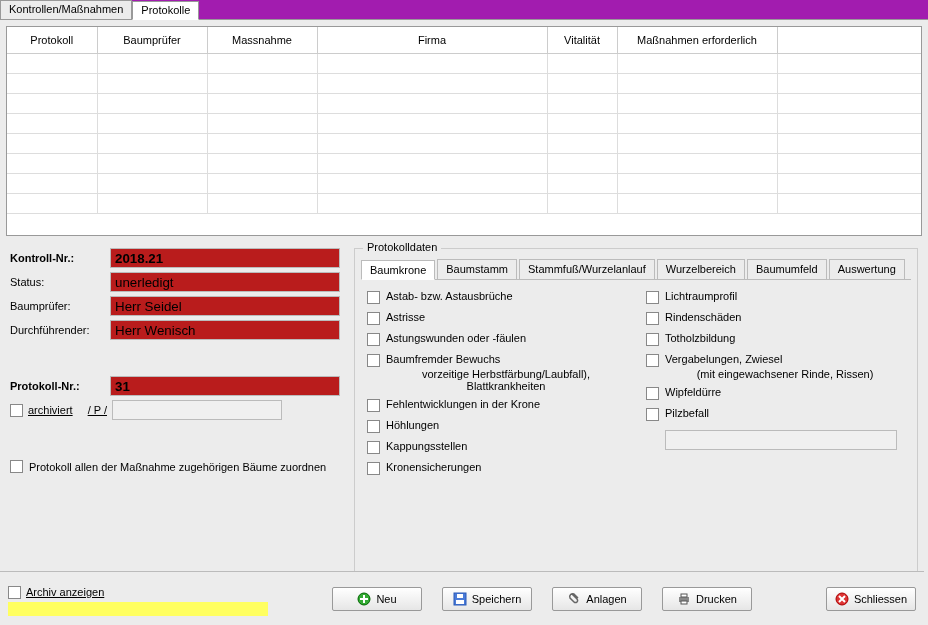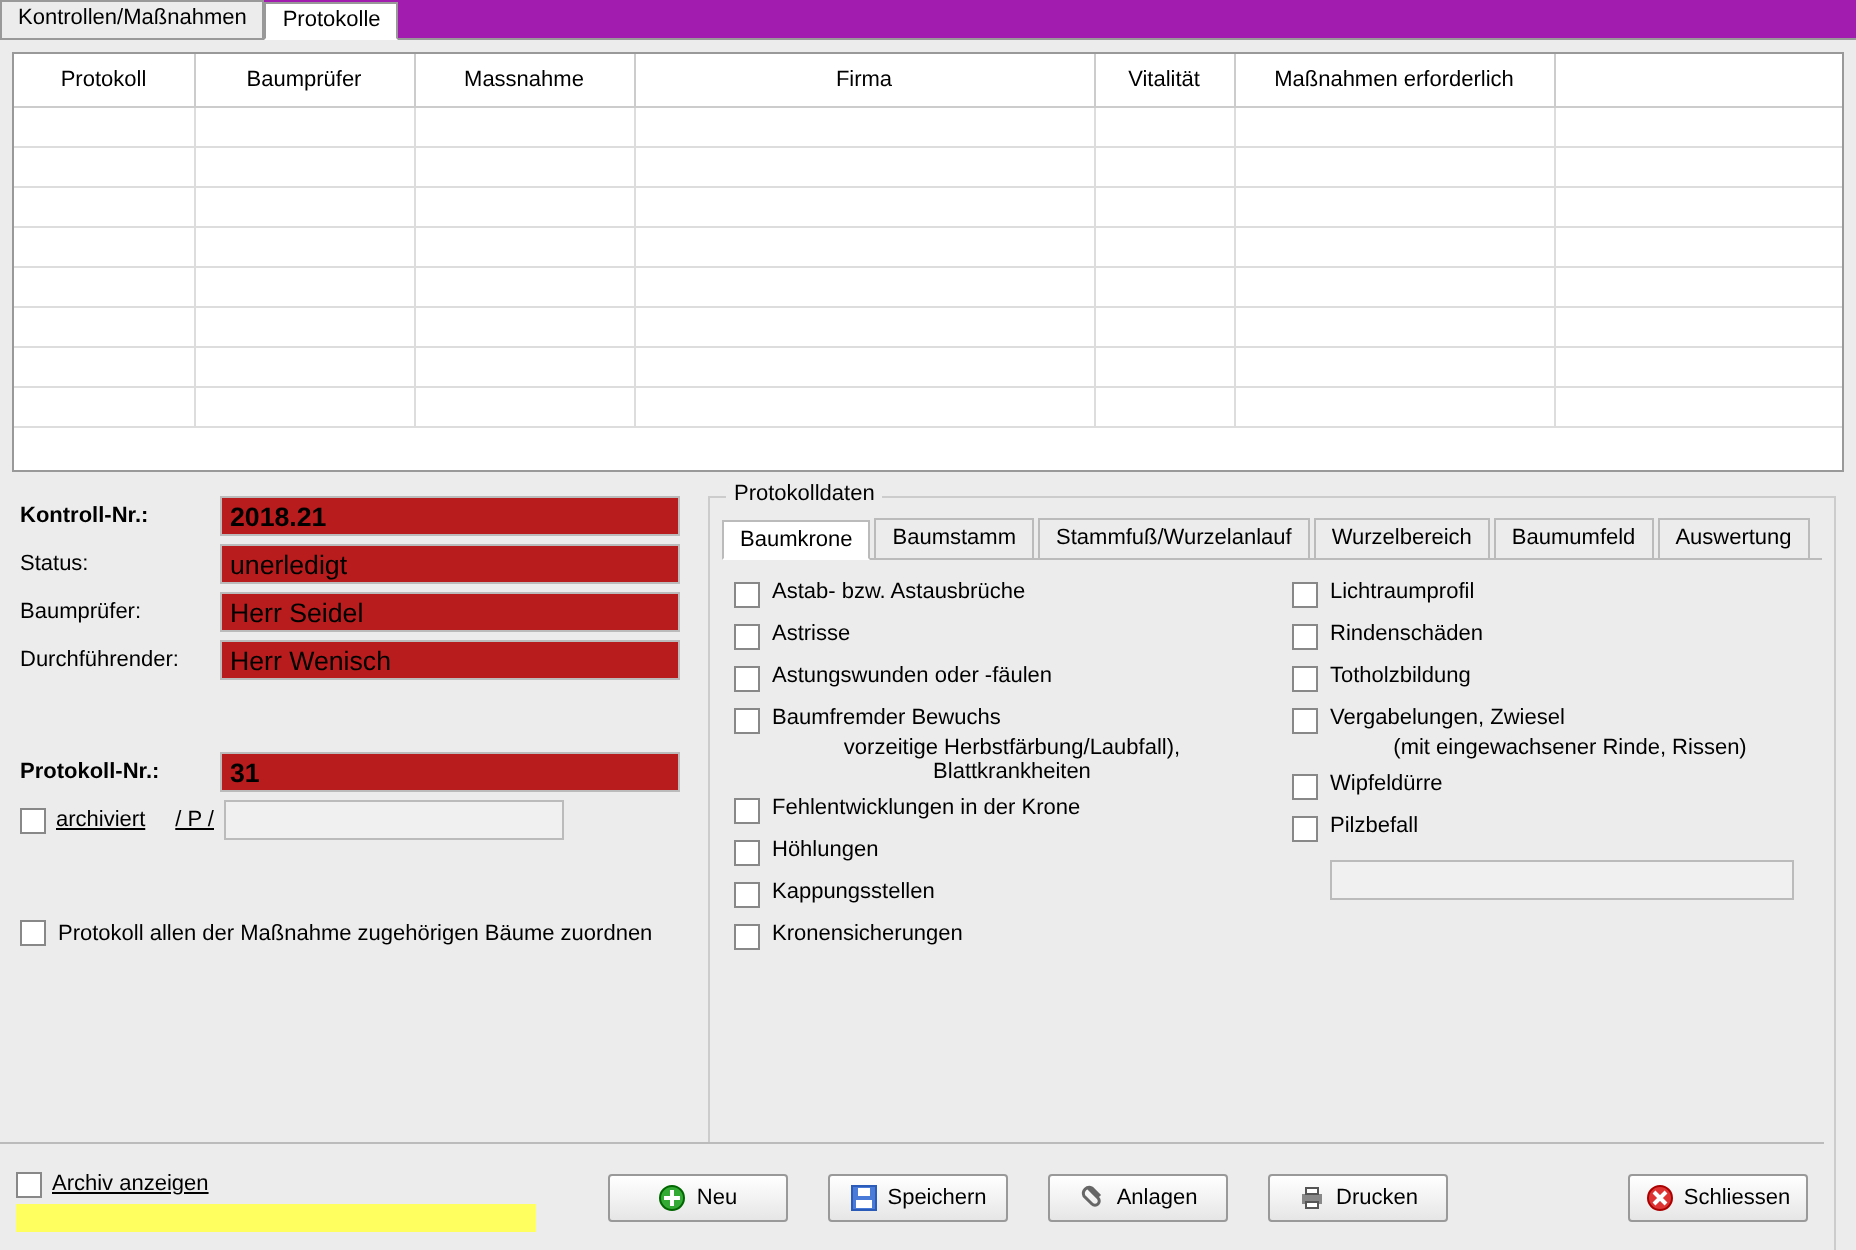--- a/index.html
+++ b/index.html
@@ -191,27 +191,28 @@
   border: 1px solid #bbb;
   background: #f0f0f0;
   height: 20px;
   width: 232px;
   margin-top: 2px;
 }
 
 
 .footer {
   position: absolute;
-  left: 0; right: 16px; bottom: 0;
+  left: 0; right: 4px; bottom: 0;
   height: 54px;
   background: #ececec;
   border-top: 1px solid #bbb;
   display: flex;
   align-items: center;
   padding: 0 8px;
+  gap: 28px;
 }
 .footer-left {
   display: flex;
   flex-direction: column;
   gap: 3px;
   width: 280px;
 }
 .yellow-strip {
   height: 14px;
   background: #ffff60;

